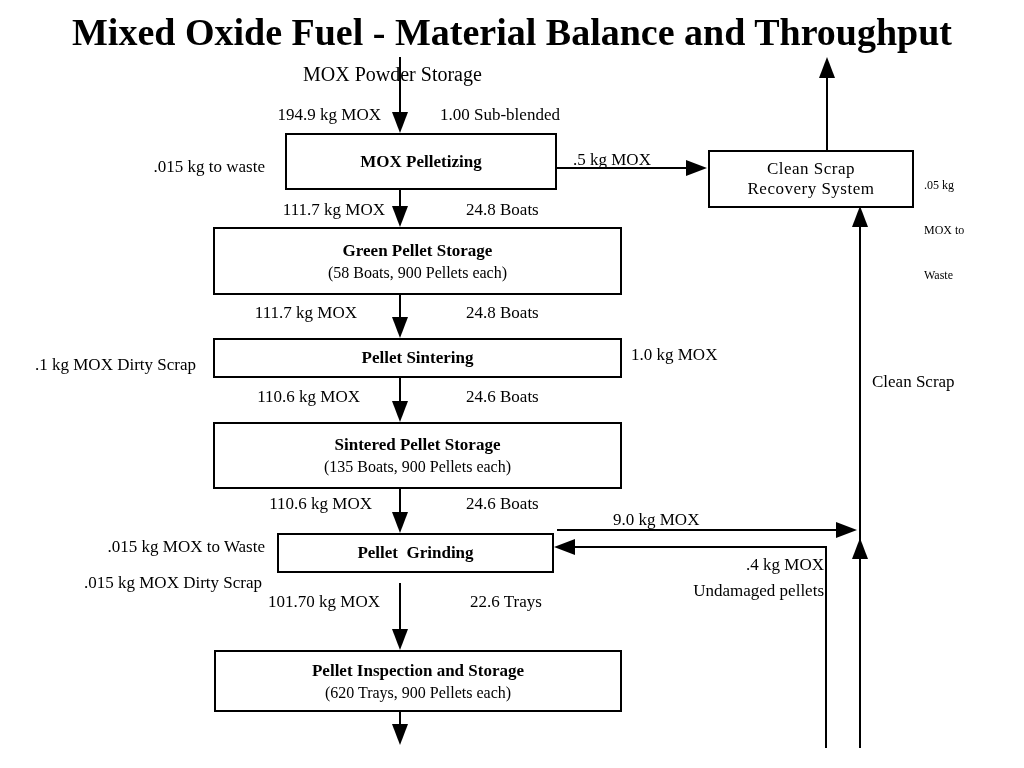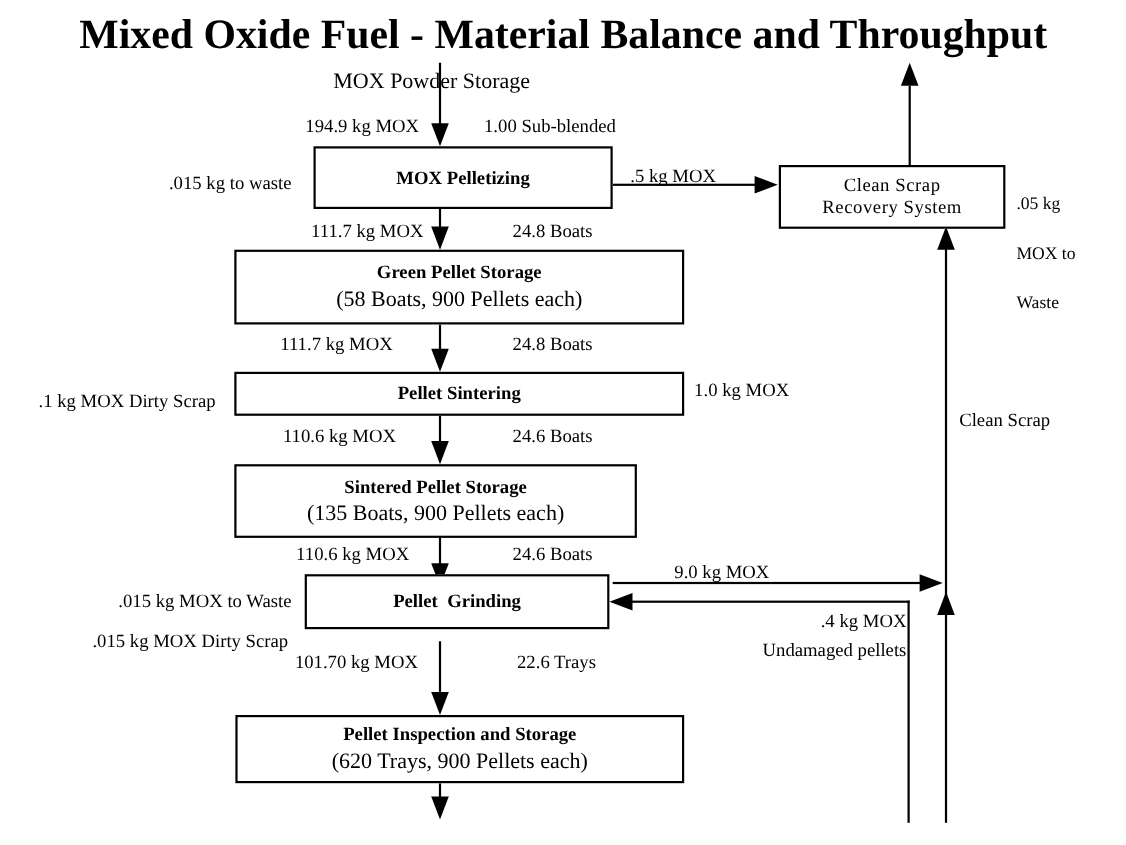--- a/index.html
+++ b/index.html
@@ -10,26 +10,26 @@
   .title{
     position:absolute;left:0;top:10px;width:1024px;text-align:center;
     font-size:38px;font-weight:bold;letter-spacing:0px;white-space:pre;
   }
   .box{
     position:absolute;border:2px solid #000;background:#fff;box-sizing:border-box;
     display:flex;flex-direction:column;align-items:center;justify-content:center;
     text-align:center;
   }
   .box-title{font-weight:bold;font-size:17px;white-space:pre;}
-  .box-detail{font-size:20px;margin-top:3px;white-space:pre;}
+  .box-detail{font-size:16px;margin-top:3px;white-space:pre;}
   .recovery-text{font-size:17px;letter-spacing:0.5px;line-height:1.2;white-space:pre;}
   .lbl{position:absolute;font-size:17px;white-space:pre;}
   .ra{text-align:right;}
   .powder{font-size:20px;}
-  .waste3{font-size:16px;line-height:15px;}
+  .waste3{font-size:12px;line-height:15px;}
   .vline,.hline{position:absolute;background:#000;}
   .arr{position:absolute;width:0;height:0;}
   .arr-down{border-left:8px solid transparent;border-right:8px solid transparent;border-top:21px solid #000;}
   .arr-up{border-left:8px solid transparent;border-right:8px solid transparent;border-bottom:21px solid #000;}
   .arr-right{border-top:8px solid transparent;border-bottom:8px solid transparent;border-left:21px solid #000;}
   .arr-left{border-top:8px solid transparent;border-bottom:8px solid transparent;border-right:21px solid #000;}
 </style>
 </head>
 <body>
 
@@ -83,26 +83,26 @@
 
   <div class="box" style="left:213px;top:227px;width:409px;height:68px;">
     <div class="box-title">Green Pellet Storage</div>
     <div class="box-detail">(58 Boats, 900 Pellets each)</div>
   </div>
 
   <div class="box" style="left:213px;top:338px;width:409px;height:40px;">
     <div class="box-title">Pellet Sintering</div>
   </div>
 
-  <div class="box" style="left:213px;top:422px;width:366px;height:67px;">
+  <div class="box" style="left:213px;top:422px;width:409px;height:67px;">
     <div class="box-title">Sintered Pellet Storage</div>
     <div class="box-detail">(135 Boats, 900 Pellets each)</div>
   </div>
 
-  <div class="box" style="left:277px;top:522px;width:277px;height:50px;">
+  <div class="box" style="left:277px;top:533px;width:277px;height:40px;">
     <div class="box-title">Pellet  Grinding</div>
   </div>
 
   <div class="box" style="left:214px;top:650px;width:408px;height:62px;">
     <div class="box-title">Pellet Inspection and Storage</div>
     <div class="box-detail">(620 Trays, 900 Pellets each)</div>
   </div>
 
   <div class="box" style="left:708px;top:150px;width:206px;height:58px;">
     <div class="recovery-text">Clean Scrap</div>

